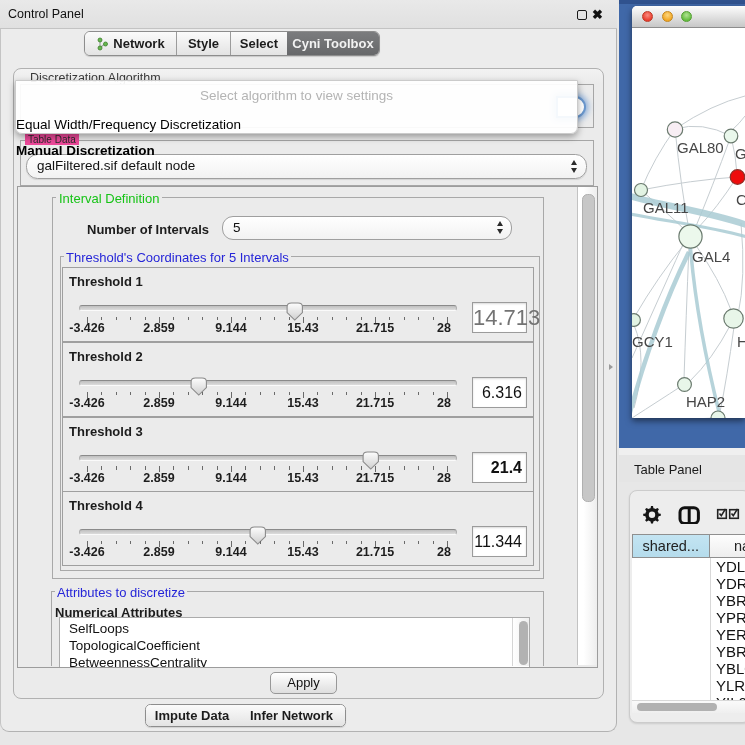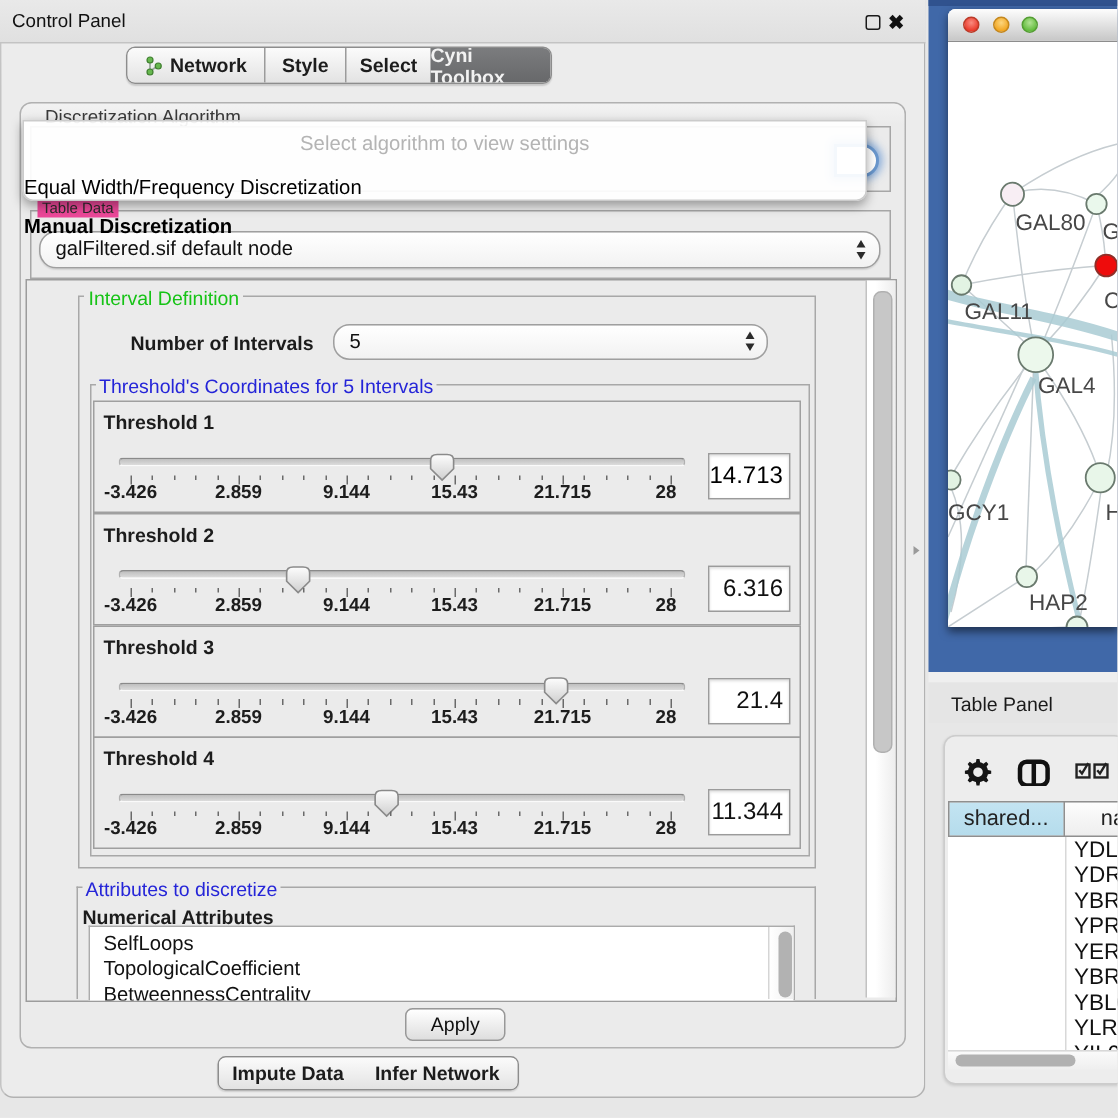--- a/index.html
+++ b/index.html
@@ -31,21 +31,21 @@
       <circle cx="9.5" cy="7" r="2" fill="#67b84f" stroke="#3f7f2f" stroke-width="0.8"></circle>
     </svg>
     <span class="b13">Network</span>
     </div>
   <div style="width:53px;background:linear-gradient(#fbfbfb,#e3e3e3);border-left:1px solid #9b9b9b;display:flex;align-items:center;justify-content:center;">
       <span class="b13">Style</span>
     </div>
   <div style="width:56px;background:linear-gradient(#fbfbfb,#e3e3e3);border-left:1px solid #9b9b9b;display:flex;align-items:center;justify-content:center;">
       <span class="b13">Select</span>
     </div>
-  <div style="width:80px;background:linear-gradient(#7b7c7e,#67686a);display:flex;align-items:center;justify-content:center;">
+  <div style="width:92px;background:linear-gradient(#7b7c7e,#67686a);display:flex;align-items:center;justify-content:center;">
       <span class="b13" style="color:#f2f2f2;">Cyni Toolbox</span>
     </div>
 </div>
 
 <div class="abs" style="left:13px;top:68px;width:589px;height:629px;border:1px solid #b1b1b1;border-radius:8px;
      background:linear-gradient(#f2f2f2,#ebebeb 14px);"></div>
 
 <div class="abs" style="left:30px;top:70.5px;font-size:12.5px;color:#3a3a3a;">Discretization Algorithm</div>
 <div class="abs" style="left:20px;top:84px;width:572px;height:42px;border:1px solid #a6a6a6;"></div>
 
@@ -116,21 +116,21 @@
       <div style="position:absolute;left:355.2px;top:48.5px;width:1px;height:3.5px;background:#6a6a6a;"></div>
       <div style="position:absolute;left:369.6px;top:48.5px;width:1px;height:3.5px;background:#6a6a6a;"></div>
       <div style="position:absolute;left:384.0px;top:48.5px;width:1px;height:6px;background:#6a6a6a;"></div>
       <div style="position:absolute;left:-6px;top:53px;width:60px;text-align:center;font-size:12.5px;font-weight:bold;color:#1d1d1d;">-3.426</div>
       <div style="position:absolute;left:66px;top:53px;width:60px;text-align:center;font-size:12.5px;font-weight:bold;color:#1d1d1d;">2.859</div>
       <div style="position:absolute;left:138px;top:53px;width:60px;text-align:center;font-size:12.5px;font-weight:bold;color:#1d1d1d;">9.144</div>
       <div style="position:absolute;left:210px;top:53px;width:60px;text-align:center;font-size:12.5px;font-weight:bold;color:#1d1d1d;">15.43</div>
       <div style="position:absolute;left:282px;top:53px;width:60px;text-align:center;font-size:12.5px;font-weight:bold;color:#1d1d1d;">21.715</div>
       <div style="position:absolute;left:351px;top:53px;width:60px;text-align:center;font-size:12.5px;font-weight:bold;color:#1d1d1d;">28</div>
       <div style="position:absolute;left:409px;top:34px;width:55px;height:31px;box-sizing:border-box;background:#fff;border:1px solid #9b9b9b;
-           box-shadow:inset 0 1px 2px rgba(0,0,0,0.15);font-size:16px;color:#000000;text-align:left;line-height:29px;padding-right:4px;box-sizing:border-box;">14.713</div>
+           box-shadow:inset 0 1px 2px rgba(0,0,0,0.15);font-size:22px;color:#737373;text-align:left;line-height:29px;padding-right:4px;box-sizing:border-box;">14.713</div>
     </div>
     <div class="abs" style="left:62px;top:342px;width:470px;height:73px;border:1px solid #9f9f9f;">
       <span class="b13" style="position:absolute;left:6px;top:6px;">Threshold 2</span>
       <div style="position:absolute;left:16px;top:37px;width:376px;height:4px;border-top:1.5px solid #8a8a8a;border-bottom:1px solid #fafafa;border-left:1px solid #b0b0b0;border-right:1px solid #b0b0b0;border-radius:3px;background:linear-gradient(#bfbfbf,#dcdcdc);"></div>
       <svg style="position:absolute;left:127.25px;top:33.5px;" width="17.5" height="19" viewBox="0 0 16 20" preserveAspectRatio="none">
     <path d="M1,5 Q1,1 5,1 L11,1 Q15,1 15,5 L15,11 L8,19 L1,11 Z" fill="url(#g2)" stroke="#8a8a8a" stroke-width="1"></path>
     <defs>
           <linearGradient id="g2" x1="0" y1="0" x2="0" y2="1">
             <stop offset="0" stop-color="#fdfdfd"></stop>
             <stop offset="1" stop-color="#cfcfcf"></stop>
@@ -210,21 +210,21 @@
       <div style="position:absolute;left:355.2px;top:48.5px;width:1px;height:3.5px;background:#6a6a6a;"></div>
       <div style="position:absolute;left:369.6px;top:48.5px;width:1px;height:3.5px;background:#6a6a6a;"></div>
       <div style="position:absolute;left:384.0px;top:48.5px;width:1px;height:6px;background:#6a6a6a;"></div>
       <div style="position:absolute;left:-6px;top:53px;width:60px;text-align:center;font-size:12.5px;font-weight:bold;color:#1d1d1d;">-3.426</div>
       <div style="position:absolute;left:66px;top:53px;width:60px;text-align:center;font-size:12.5px;font-weight:bold;color:#1d1d1d;">2.859</div>
       <div style="position:absolute;left:138px;top:53px;width:60px;text-align:center;font-size:12.5px;font-weight:bold;color:#1d1d1d;">9.144</div>
       <div style="position:absolute;left:210px;top:53px;width:60px;text-align:center;font-size:12.5px;font-weight:bold;color:#1d1d1d;">15.43</div>
       <div style="position:absolute;left:282px;top:53px;width:60px;text-align:center;font-size:12.5px;font-weight:bold;color:#1d1d1d;">21.715</div>
       <div style="position:absolute;left:351px;top:53px;width:60px;text-align:center;font-size:12.5px;font-weight:bold;color:#1d1d1d;">28</div>
       <div style="position:absolute;left:409px;top:34px;width:55px;height:31px;box-sizing:border-box;background:#fff;border:1px solid #9b9b9b;
-           box-shadow:inset 0 1px 2px rgba(0,0,0,0.15);font-size:16px;color:#111;text-align:right;line-height:29px;padding-right:4px;box-sizing:border-box;">21.4</div>
+           box-shadow:inset 0 1px 2px rgba(0,0,0,0.15);font-size:16px;color:#111;text-align:right;line-height:29px;padding-right:4px;box-sizing:border-box;font-weight:bold;">21.4</div>
     </div>
     <div class="abs" style="left:62px;top:491px;width:470px;height:73px;border:1px solid #9f9f9f;">
       <span class="b13" style="position:absolute;left:6px;top:6px;">Threshold 4</span>
       <div style="position:absolute;left:16px;top:37px;width:376px;height:4px;border-top:1.5px solid #8a8a8a;border-bottom:1px solid #fafafa;border-left:1px solid #b0b0b0;border-right:1px solid #b0b0b0;border-radius:3px;background:linear-gradient(#bfbfbf,#dcdcdc);"></div>
       <svg style="position:absolute;left:186.25px;top:33.5px;" width="17.5" height="19" viewBox="0 0 16 20" preserveAspectRatio="none">
     <path d="M1,5 Q1,1 5,1 L11,1 Q15,1 15,5 L15,11 L8,19 L1,11 Z" fill="url(#g4)" stroke="#8a8a8a" stroke-width="1"></path>
     <defs>
           <linearGradient id="g4" x1="0" y1="0" x2="0" y2="1">
             <stop offset="0" stop-color="#fdfdfd"></stop>
             <stop offset="1" stop-color="#cfcfcf"></stop>

